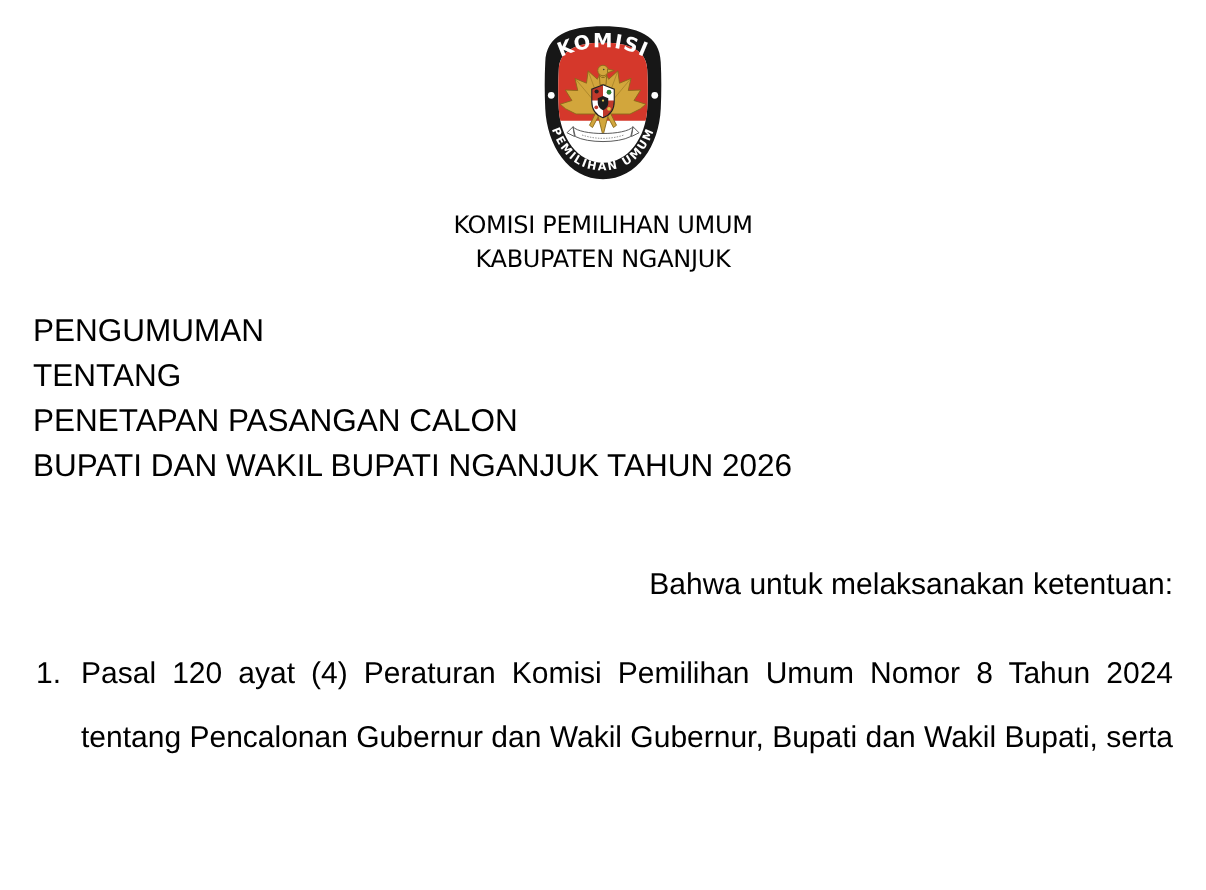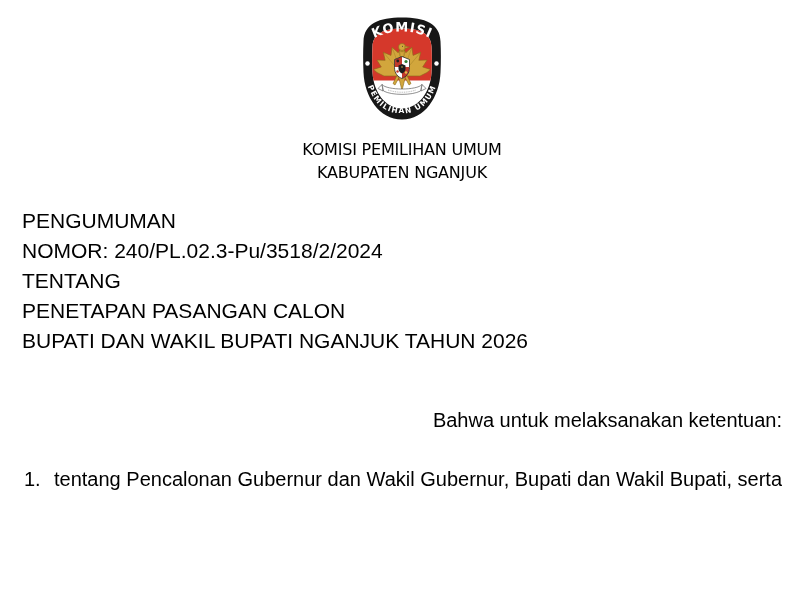--- a/index.html
+++ b/index.html
@@ -118,28 +118,28 @@
     </svg>
   </div>
 
   <div class="org-block">
     <div>KOMISI PEMILIHAN UMUM</div>
     <div>KABUPATEN NGANJUK</div>
   </div>
 
   <div class="title-block">
     <div>PENGUMUMAN</div>
-    <div>NOMOR: 240/PL.02.3-Pu/3518/2/2024</div>
     <div>TENTANG</div>
     <div>PENETAPAN PASANGAN CALON</div>
     <div>BUPATI DAN WAKIL BUPATI NGANJUK TAHUN 2026</div>
   </div>
 
   <div class="intro">Bahwa untuk melaksanakan ketentuan:</div>
 
   <div class="list">
     <div class="num">1.</div>
     <div class="ltext">
+      <div class="jline">Pasal 120 ayat (4) Peraturan Komisi Pemilihan Umum Nomor 8 Tahun 2024</div>
       <div class="jline">tentang Pencalonan Gubernur dan Wakil Gubernur, Bupati dan Wakil Bupati, serta</div>
     </div>
   </div>
 
 </div>
 
 </body></html>

